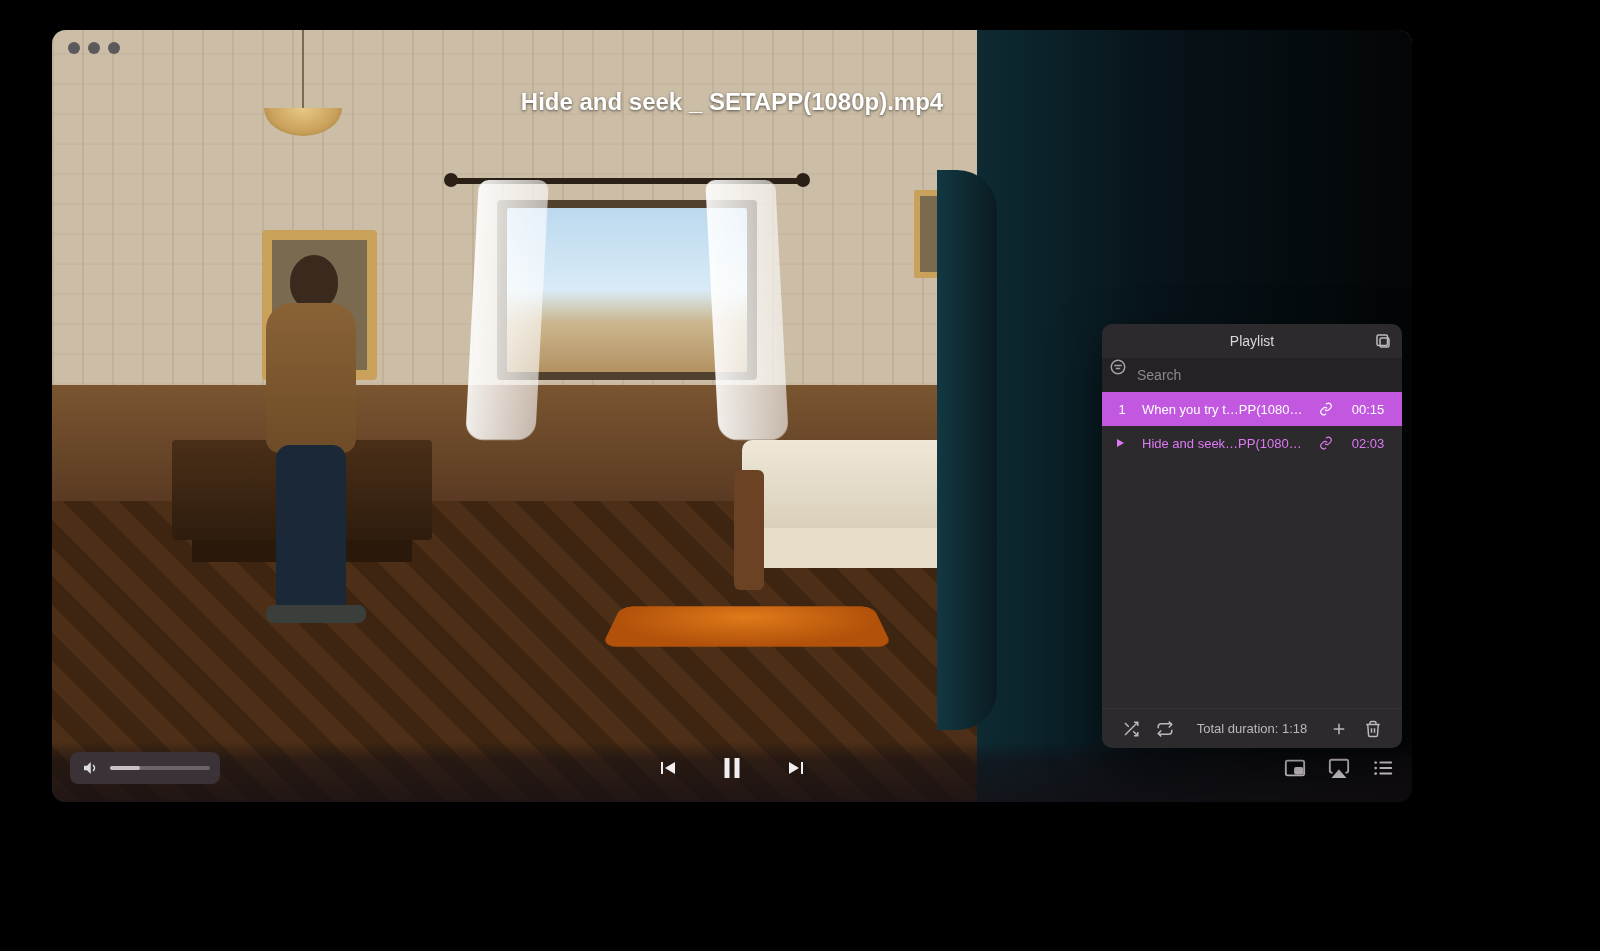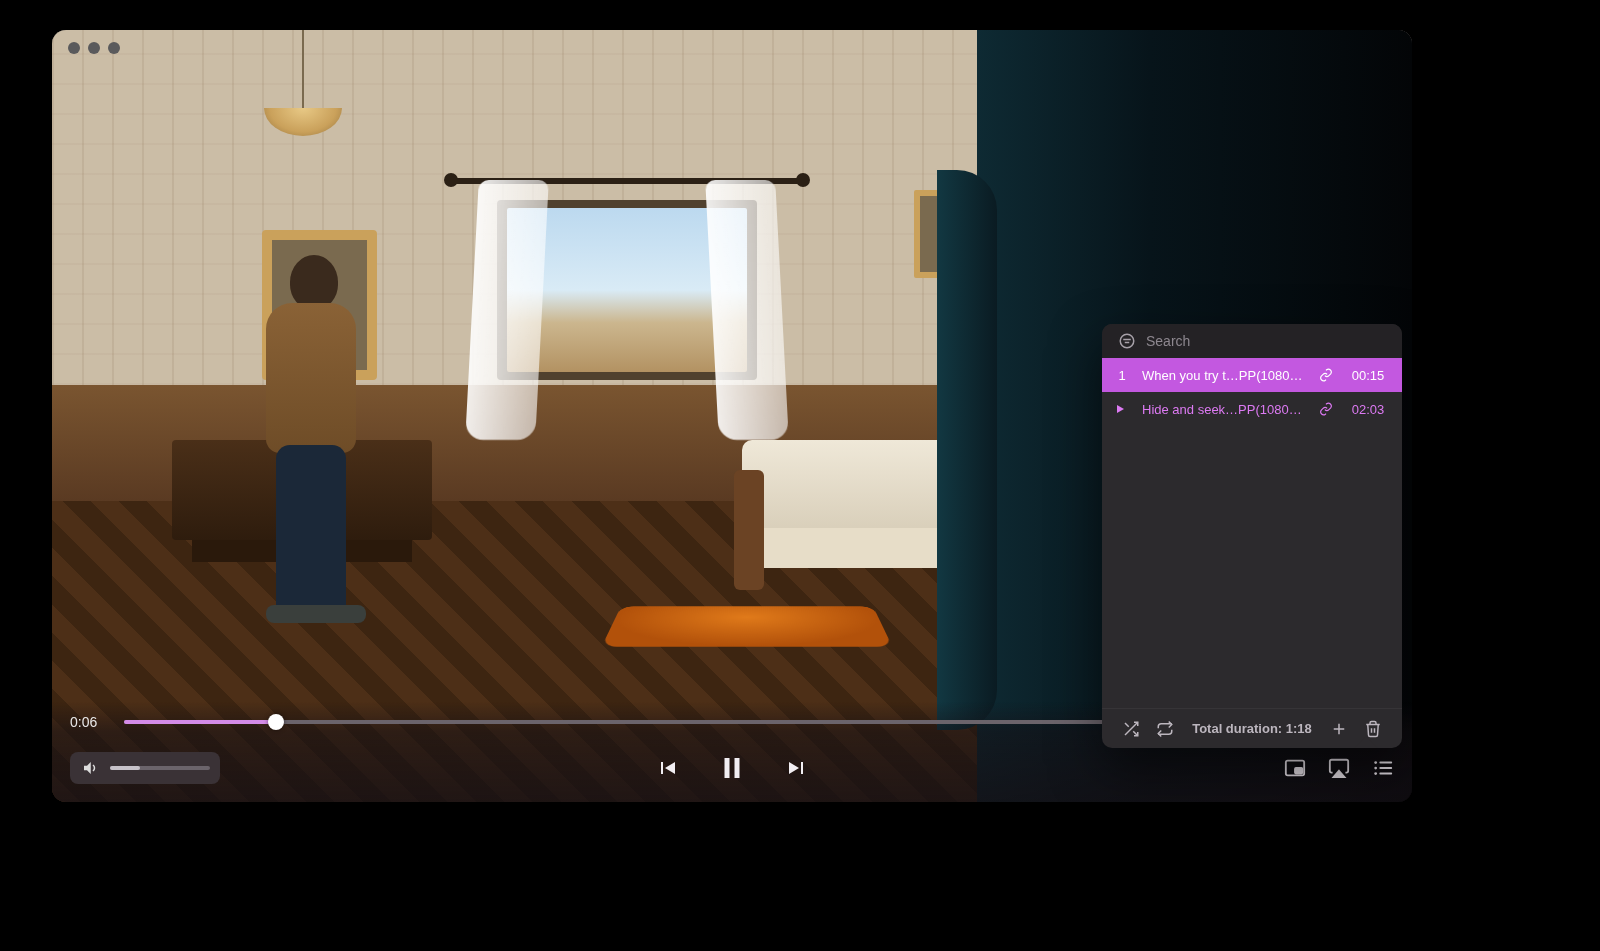--- a/index.html
+++ b/index.html
@@ -120,34 +120,34 @@
   
   .playlist {
     position:absolute; right:10px; top:294px; width:300px; height:424px;
     background:#2c2a2d; border-radius:10px;
     box-shadow: 0 20px 50px rgba(0,0,0,.5);
     display:flex; flex-direction:column; overflow:hidden;
     z-index:60;
   }
   .pl-header { position:relative; height:34px; display:flex; align-items:center; justify-content:center; color:#dcd7dd; font-size:14px; }
   .pl-header .open-icon { position:absolute; right:10px; top:8px; width:18px; height:18px; color:#bfb9c1; cursor:pointer; }
-  .pl-search { position:relative; height:34px; display:flex; align-items:center; padding:0 16px; gap:10px; background:#242225; }
+  .pl-search { position:relative; height:34px; display:flex; padding:0 7px; gap:10px; background:#242225; }
   .pl-search .sicon { width:18px; height:18px; color:#a6a0a8; }
   .pl-search input { flex:1; background:transparent; border:none; outline:none; color:#e6e2e8; font-size:14px; }
   .pl-search input::placeholder{color:#8d878f;}
   .pl-list { flex:1; overflow:auto; }
   .pl-item { display:flex; align-items:center; gap:12px; height:34px; padding:0 12px; font-size:13px; }
   .pl-item.selected { background:#c358e0; color:#fff; }
   .pl-item.playing { color:#dd7af3; }
   .pl-item .idx { width:16px; text-align:center; color:inherit; }
   .pl-item .idx svg { display:block; }
   .pl-item .ititle { flex:1; white-space:nowrap; overflow:hidden; text-overflow:ellipsis; }
   .pl-item .link { width:16px; height:16px; display:flex; align-items:center; justify-content:center; color:inherit; }
   .pl-item .dur { width:44px; text-align:center; font-variant-numeric: tabular-nums; }
-  .pl-footer { height:40px; display:flex; align-items:center; padding:0 20px; gap:16px; color:#bcb6be; font-size:13px; border-top:1px solid rgba(255,255,255,.05);font-weight:bold;}
+  .pl-footer { height:40px; display:flex; align-items:center; padding:0 20px; gap:16px; color:#bcb6be; font-size:13px; border-top:1px solid rgba(255,255,255,.05);}
   .pl-footer .spacer { flex:1; }
   .pl-footer .picon { width:18px; height:18px; display:flex; align-items:center; justify-content:center; cursor:pointer; }
   .pl-tail { position:absolute; right:28px; bottom:-8px; width:16px; height:16px; background:#2c2a2d; transform:rotate(45deg); border-bottom-right-radius:3px; }
 
   svg { display:block; }
 </style>
 </head>
 <body>
 
 <div class="stage">
@@ -181,22 +181,32 @@
         </div>
       <div class="person">
           <div class="head"></div>
           <div class="torso"></div>
           <div class="legs"></div>
           <div class="feet"></div>
         </div>
       <div class="curtain-right"></div>
     </div>
 
+    <div class="title-overlay">Hide and seek _ SETAPP(1080p).mp4</div>
 
     <div class="playlist">
+      <div class="pl-header">
+        <span>Playlist</span>
+        <span class="open-icon">
+          <svg viewBox="0 0 24 24" width="18" height="18" fill="none" stroke="currentColor" stroke-width="2">
+              <rect x="4" y="4" width="14" height="14" rx="2"></rect>
+              <rect x="8" y="8" width="12" height="12" rx="2"></rect>
+            </svg>
+        </span>
+      </div>
       <div class="pl-search">
         <span class="sicon">
           <svg viewBox="0 0 24 24" width="18" height="18" fill="none" stroke="currentColor" stroke-width="2">
               <circle cx="12" cy="12" r="9"></circle>
               <path d="M7 10h10M9 14h6"></path>
             </svg>
         </span>
         <input type="text" placeholder="Search" style="">
       </div>
       <div class="pl-list">
@@ -257,27 +267,20 @@
               <path d="M8 6V4a2 2 0 0 1 2-2h4a2 2 0 0 1 2 2v2"></path>
               <path d="M19 6l-1 14a2 2 0 0 1-2 2H8a2 2 0 0 1-2-2L5 6"></path>
               <path d="M10 11v6M14 11v6"></path>
             </svg>
         </span>
       </div>
       <div class="pl-tail"></div>
     </div>
 
     <div class="controls">
-      <div class="progress-row">
-        <span class="time">0:06</span>
-        <div class="progress">
-          <div class="fill" id="progress-fill" style="width: 12%;"></div>
-          <div class="thumb" id="progress-thumb" style="left: 12%;"></div>
-        </div>
-      </div>
       <div class="bottom-row">
         <div class="left-ctrls">
           <div class="vol-box">
             <span class="vol-icon">
               <svg viewBox="0 0 24 24" width="18" height="18" fill="currentColor">
                   <path d="M4 9v6h4l5 5V4L8 9H4z"></path>
                   <path d="M16 8a5 5 0 0 1 0 8" fill="none" stroke="currentColor" stroke-width="2"></path>
                 </svg>
             </span>
             <div class="vol-bar">

